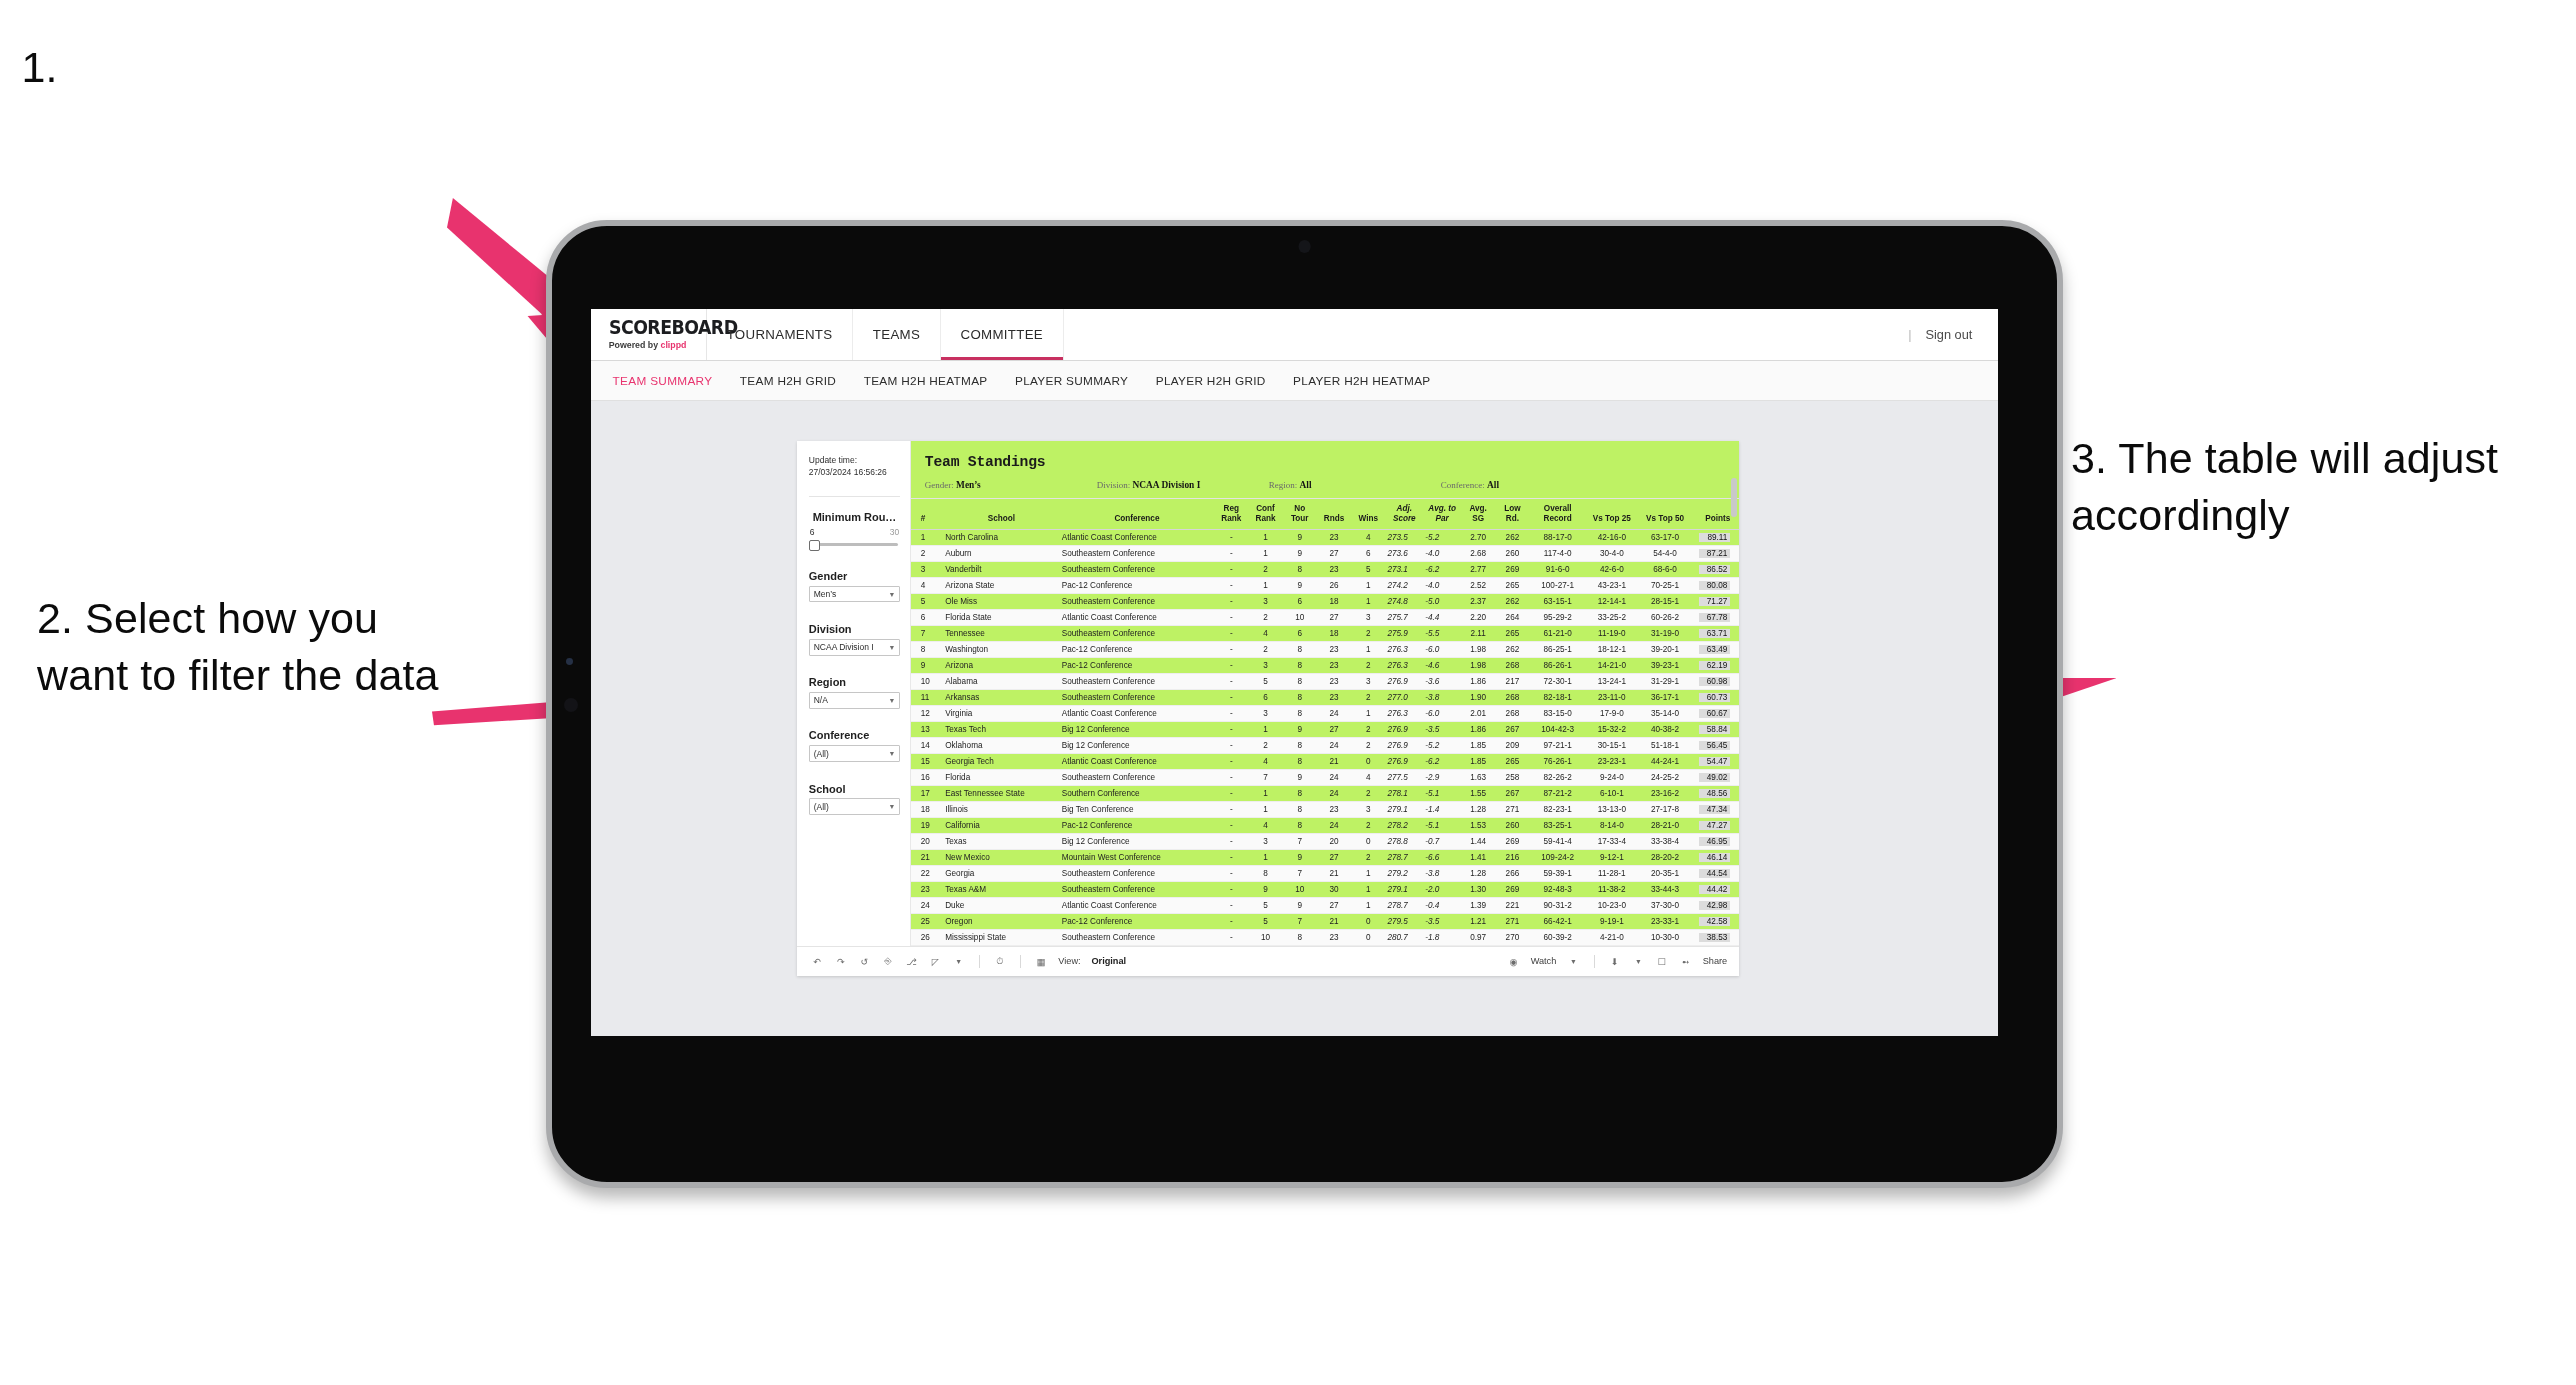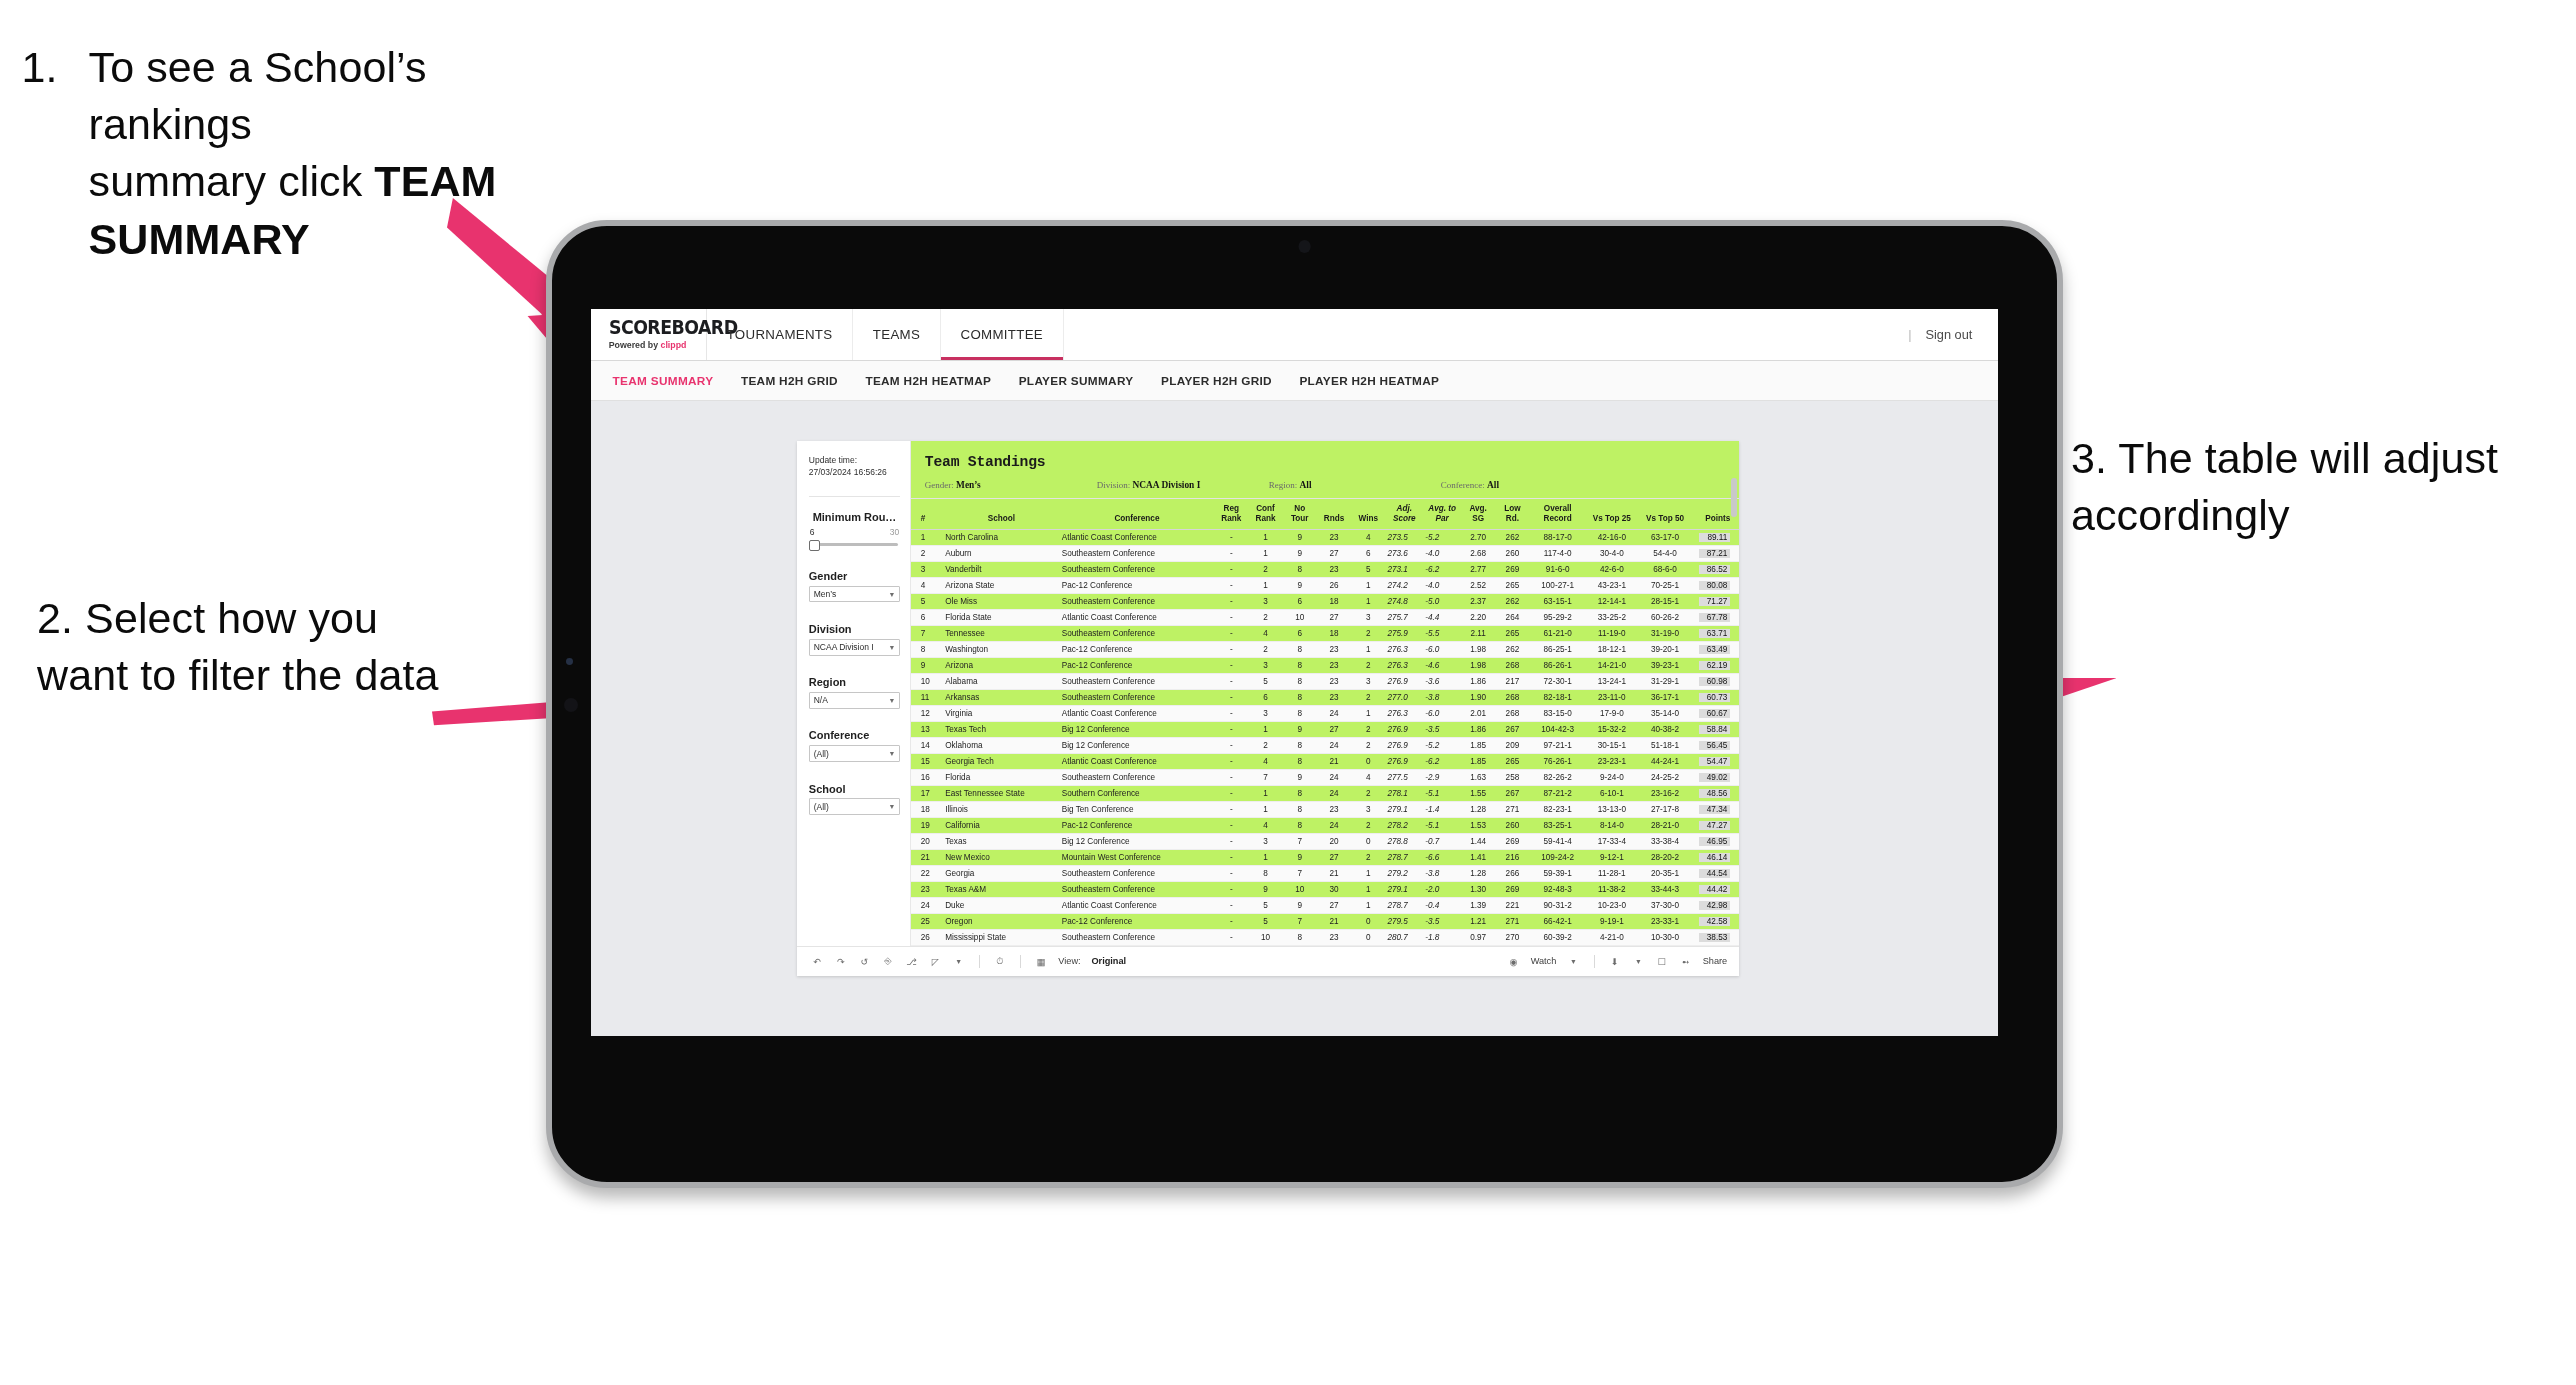--- a/index.html
+++ b/index.html
@@ -54,21 +54,21 @@
            position:relative;white-space:nowrap;}
   .navitem.active:after{content:"";position:absolute;left:0;right:0;bottom:0;
            height:2.9px;background:#c83060;}
   .navright{margin-left:auto;display:flex;align-items:center;gap:13.8px;
             padding-right:25.6px;font-size:12.8px;color:#4b4b4b;}
   .navright .bar{color:#b9b9b9;}
 
   
   .subnav{height:39px;background:#fafafa;display:flex;align-items:center;
           gap:27.5px;padding-left:21.6px;border-bottom:1px solid #e0e0e0;}
-  .subnav .t{font-size:11.8px;letter-spacing:0.3px;color:#2c2c2c;white-space:nowrap;font-weight:bold;}
+  .subnav .t{font-size:11.8px;letter-spacing:0.3px;color:#2c2c2c;white-space:nowrap;}
   .subnav .t.sel{color:#e8336e;}
 
   
   #workbook{position:absolute;left:206px;top:132px;width:942px;
             background:#bef264;box-shadow:0 1px 2.9px rgba(0,0,0,.16);}
   .wb-body{display:flex;align-items:stretch;}
 
   .wb-side{width:114px;border-right:1px solid #e8e8e8;padding:13.8px 9.8px 9.8px 11.8px;
            box-sizing:border-box;background:#fff;}
   .upd{font-size:8.5px;color:#2e2e2e;line-height:1.38;}
@@ -128,25 +128,20 @@
   .wb-foot .sep{width:1px;height:12.8px;background:#d9d9d9;margin:0 2.9px;}
   .wb-foot .grow{flex:1;}
   .wb-foot .lbl{color:#3d3d3d;}
   .wb-foot .bold{font-weight:bold;color:#222;text-align:center;}
 </style>
 </head>
 <body>
 
 <div class="anno" id="anno1">
   <span class="num">1.</span>
-  <span class="body">
-    <span>To see a School’s rankings</span><br>
-    <span>summary click </span><b>TEAM</b><br>
-    <b>SUMMARY</b>
-  </span>
 </div>
 
 <div class="anno" id="anno2">2. Select how you want to filter the data</div>
 <div class="anno" id="anno3">3. The table will adjust accordingly</div>
 
 <svg class="arrow" style="left:447px;top:192px;width:226px;height:187px;" viewBox="0 0 230 190" width="226" height="187">
   <g fill="#e8336e">
     <polygon points="6,6 130,108 106,133 0,36"></polygon>
     <polygon points="144,122 82,126 114,164"></polygon>
     <polygon points="100,85 150,128 95,140"></polygon>

